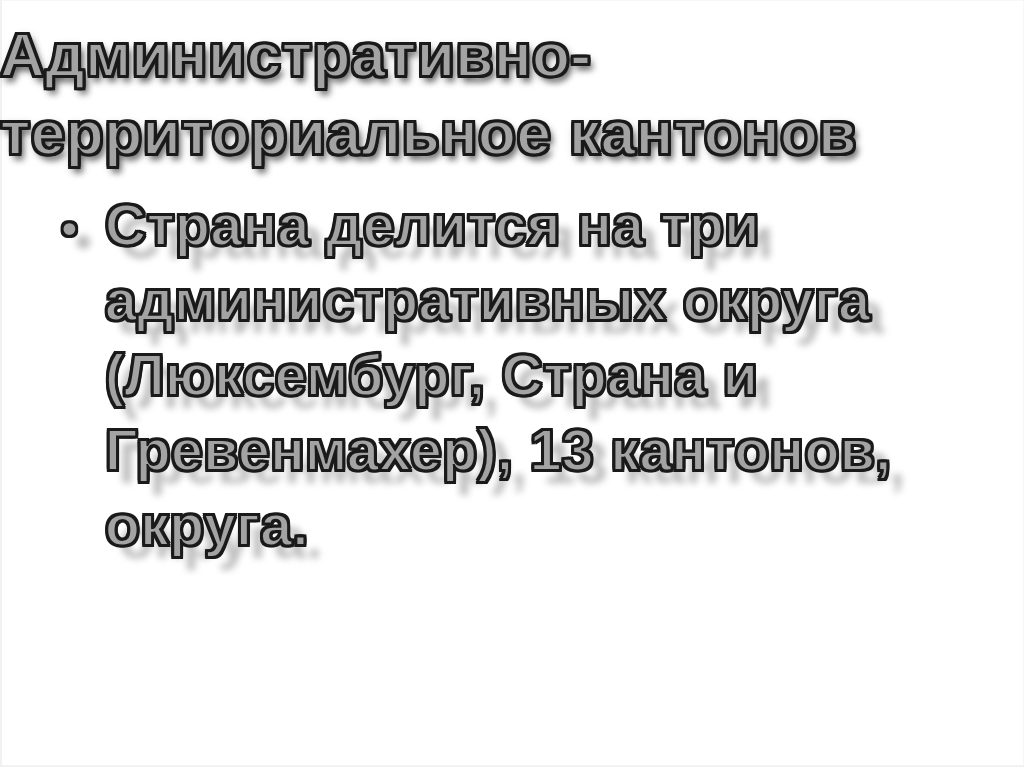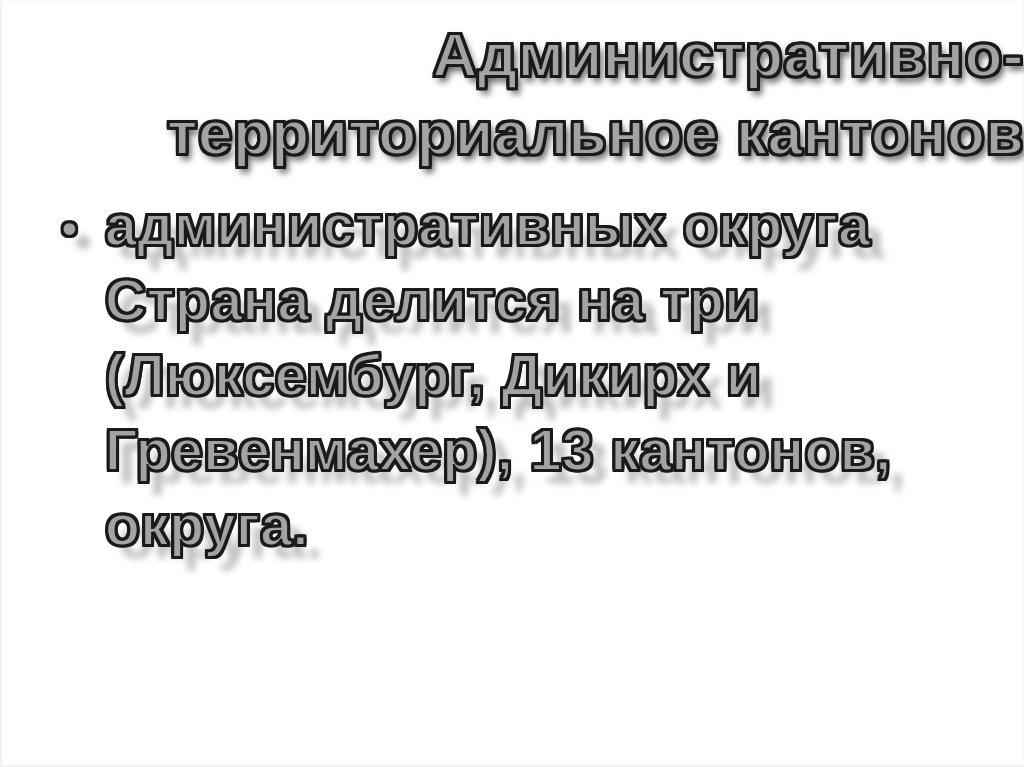--- a/index.html
+++ b/index.html
@@ -25,21 +25,21 @@
     color: #a3a3a3;
     -webkit-text-stroke: 2px #1a1a1a;
     white-space: nowrap;
   }
 
   .slide-title {
     position: absolute;
     top: 16px;
     left: 0;
     right: 0;
-    text-align: right;
+    text-align: left;
     font-size: 62px;
     line-height: 78px;
     letter-spacing: 0.5px;
     
     text-shadow:
       -2px -2px 0 #1a1a1a, 2px -2px 0 #1a1a1a,
       -2px  2px 0 #1a1a1a, 2px  2px 0 #1a1a1a,
       -2px  0   0 #1a1a1a, 2px  0   0 #1a1a1a,
        0   -2px 0 #1a1a1a, 0    2px 0 #1a1a1a,
        4px  6px 6px rgba(0,0,0,0.50),
@@ -74,20 +74,20 @@
 
 <div class="slide">
 
   <div class="slide-title text3d">
     <div>Административно-</div>
     <div>территориальное кантонов</div>
   </div>
 
   <div class="slide-body text3d">
     <span class="bullet-marker">•</span>
+    <div>Страна делится на три</div>
     <div>административных округа</div>
-    <div>Страна делится на три</div>
-    <div>(Люксембург, Дикирх и</div>
+    <div>(Люксембург, Страна и</div>
     <div>Гревенмахер), 13 кантонов,</div>
     <div>округа.</div>
   </div>
 
 </div>
 
 </body></html>

